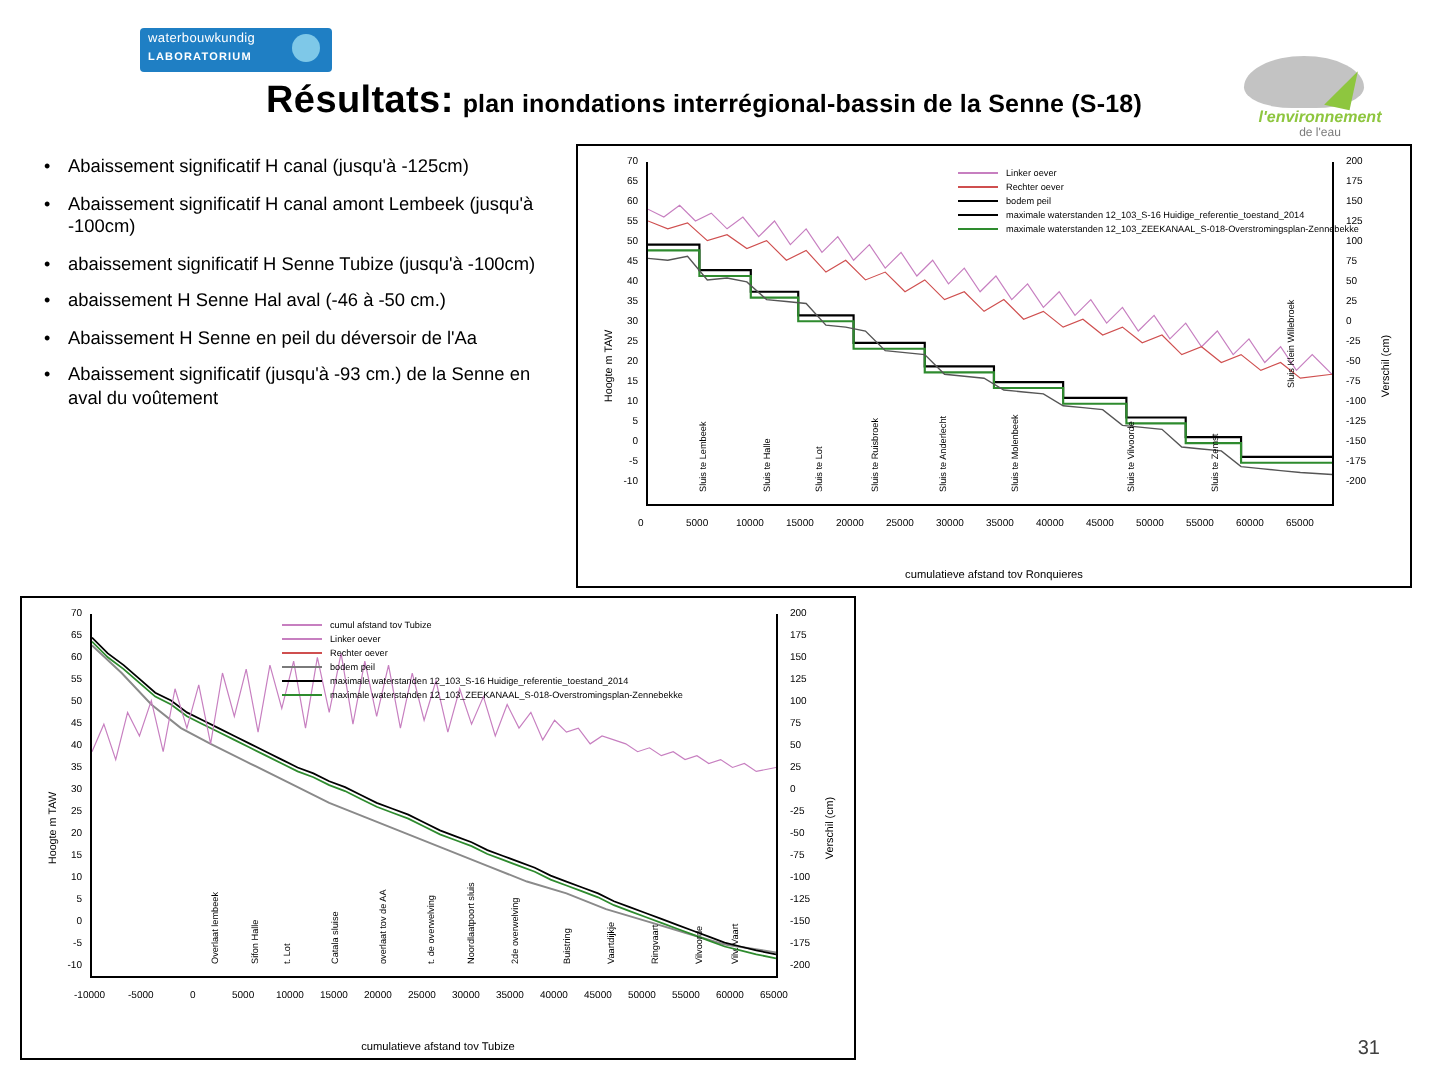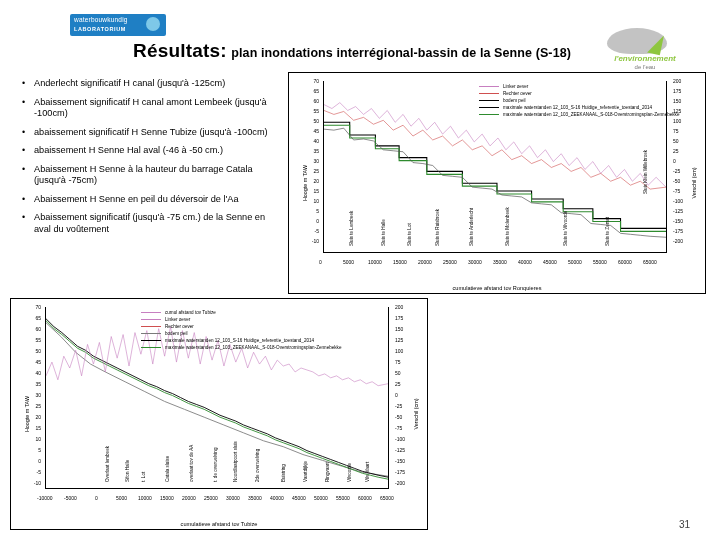--- a/index.html
+++ b/index.html
@@ -54,21 +54,21 @@
   .logo-left .lcircle {
     position: absolute;
     right: 6px; top: 3px;
     width: 14px; height: 14px;
     border-radius: 50%;
     background: #7ec8e8;
   }
 
   .logo-right {
     position: absolute;
-    right: 35px; top: 28px;
+    right: 20px; top: 28px;
     width: 80px; height: 54px;
     text-align: center;
     text-decoration: underline;
   }
   .logo-right .swoosh {
     position: absolute;
     left: 2px; top: 0;
     width: 60px; height: 26px;
     background: #b9b9b9;
     border-radius: 50% 50% 40% 40%/60% 60% 40% 40%;
@@ -247,27 +247,26 @@
     <div class="rtext">l'environnement</div>
     <div class="rsub">de l'eau</div>
   </div>
 
   <div class="title-wrap">
     <span class="title-main">Résultats:</span>
     <span class="title-sub">plan inondations interrégional-bassin de la Senne (S-18)</span>
   </div>
 
   <div class="bullets">
-    <div class="bullet">Anderlecht  significatif H canal  (jusqu'à -125cm)</div>
+    <div class="bullet">Abaissement  significatif H canal  (jusqu'à -125cm)</div>
     <div class="bullet">Abaissement significatif  H canal amont Lembeek (jusqu'à -100cm)</div>
     <div class="bullet">abaissement significatif H Senne Tubize  (jusqu'à -100cm)</div>
     <div class="bullet">abaissement H Senne Hal aval (-46 à -50 cm.)</div>
-    <div class="bullet">Abaissement H Senne à la hauteur du barrage Catala (jusqu'à -75cm)</div>
     <div class="bullet">Abaissement H Senne en peil du déversoir de l'Aa</div>
-    <div class="bullet">Abaissement significatif (jusqu'à -75 cm.) de la Senne en aval du voûtement</div>
+    <div class="bullet">Abaissement significatif (jusqu'à -93 cm.) de la Senne en aval du voûtement</div>
   </div>
 
   <div class="chart chart-top">
     <div class="ylab-left">Hoogte m TAW</div>
     <div class="ylab-right">Verschil (cm)</div>
     <div class="xlab">cumulatieve afstand tov Ronquieres</div>
 
     <div class="ytick" style="left:8px;top:5px;width:22px;">70</div>
     <div class="ytick" style="left:8px;top:15px;width:22px;">65</div>
     <div class="ytick" style="left:8px;top:25px;width:22px;">60</div>

